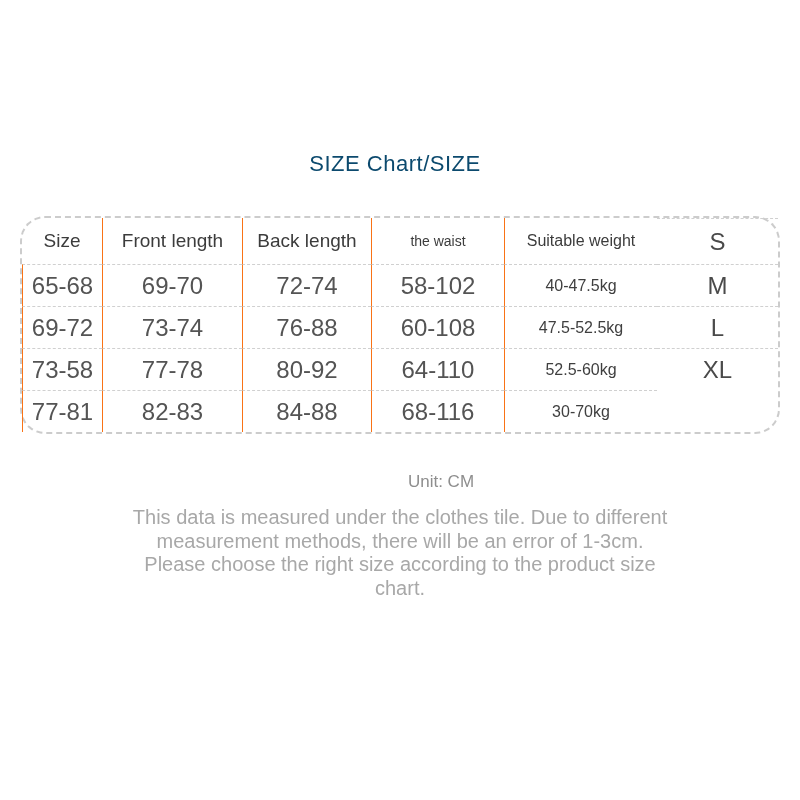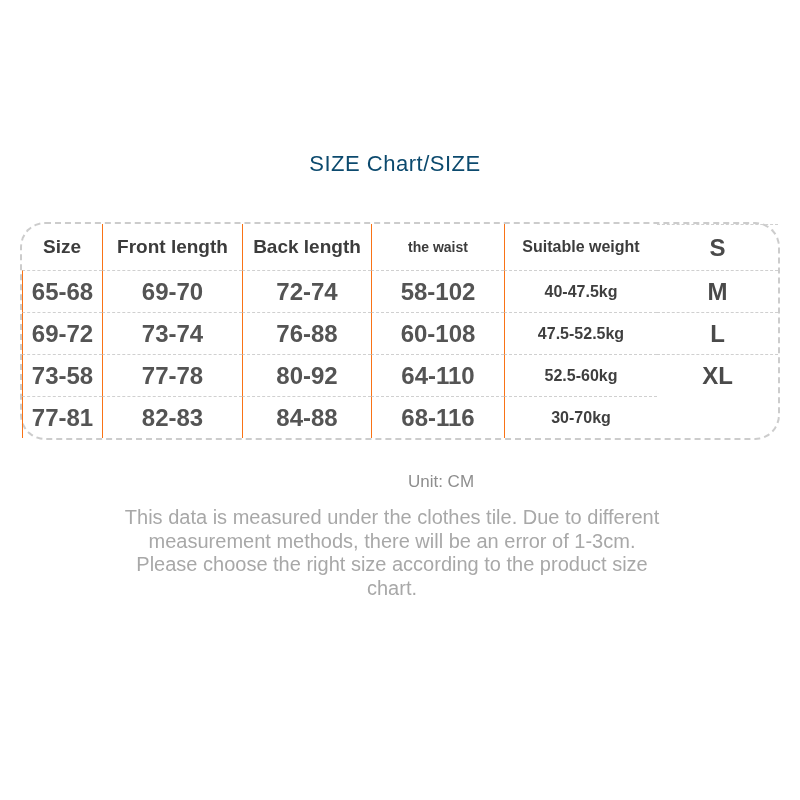--- a/index.html
+++ b/index.html
@@ -13,30 +13,29 @@
   .title {
     position:absolute;
     top:151px; left:0; width:790px;
     text-align:center;
     font-size:22px;
     color:#0c4a6e;
     letter-spacing:0.5px;
   }
   .size-table {
     position:absolute;
-    left:20px; top:222px;
+    left:20px; top:216px;
     width:756px;
     border:2px dashed #cccccc;
     border-radius:25px;
     display:grid;
     grid-template-columns:80px 140px 129px 133px 153px 121px;
     grid-template-rows:46px 42px 42px 42px 42px;
     background:#ffffff;
     box-sizing:content-box;
-    font-weight:bold;
   }
   .cell {
     display:flex;
     align-items:center;
     justify-content:center;
     box-sizing:border-box;
     color:#545454;
     font-size:24px;
     white-space:nowrap;
   }
@@ -50,21 +49,21 @@
   .unit {
     position:absolute;
     top:472px; left:0; width:800px;
     text-align:center;
     font-size:17px;
     color:#8e8e8e;
     margin-left:41px;
   }
   .disclaimer {
     position:absolute;
-    top:506px; left:122px; width:540px;
+    top:506px; left:130px; width:540px;
     text-align:center;
     font-size:20px;
     line-height:23.5px;
     color:#a8a8a8;
   }
 </style>
 </head>
 <body>
 
 <div class="page">

